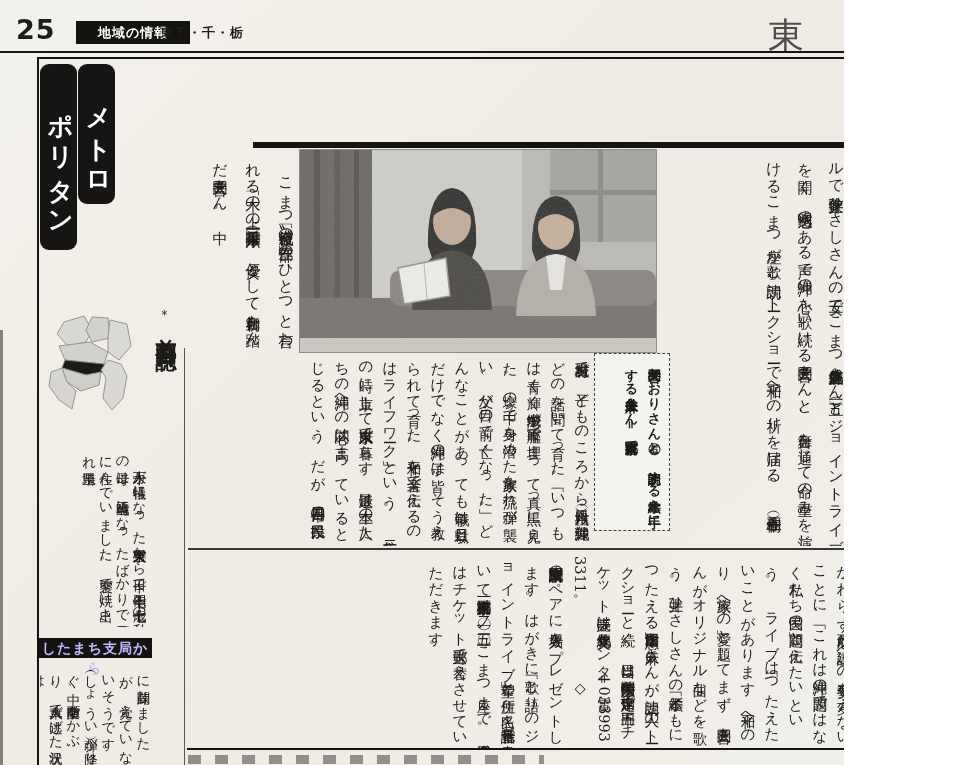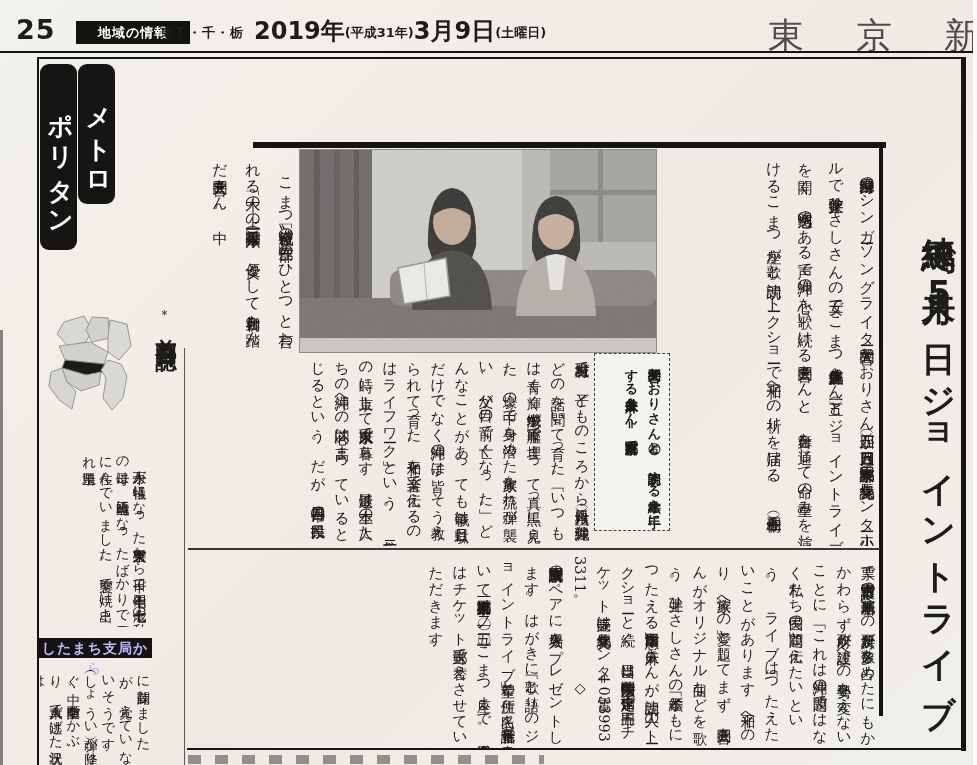--- a/index.html
+++ b/index.html
@@ -1,17 +1,17 @@
 <!DOCTYPE html>
 <html lang="ja"><head>
 <meta charset="utf-8">
 <style>
   html,body{margin:0;padding:0;background:#ffffff;}
   #page{
-    position:relative;width:973px;height:765px;overflow:hidden;
+    position:relative;width:844px;height:765px;overflow:hidden;
     background:linear-gradient(135deg,#f3f1eb 0%,#eeebe4 55%,#f1efe9 100%);
     font-family:"DejaVu Serif","Liberation Serif",serif;
     color:#1d1c1a;
   }
   .abs{position:absolute;}
   .vtext{
     writing-mode:vertical-rl;text-orientation:mixed;
     font-family:"DejaVu Serif","Liberation Serif",serif;
     color:#1d1c1a;overflow:hidden;
   }
@@ -75,23 +75,20 @@
           background:repeating-linear-gradient(90deg,#363432 0 13px,transparent 13px 27px);}
 </style>
 </head>
 <body>
 
 <div id="page">
 
   <div class="abs pgnum gothic">25</div>
   <div class="abs badge gothic">地域の情報</div>
   <div class="abs region gothic">東下・千・栃</div>
-  <div class="abs dateline">
-    <span class="d-big">2019年</span><span class="d-sm">(平成31年)</span><span class="d-big">3月9日</span><span class="d-sm">(土曜日)</span>
-  </div>
   <div class="abs masthead">東京新</div>
   <div class="abs rule hdr-rule"></div>
 
   <div class="abs rule fr-top"></div>
   <div class="abs rule fr-left"></div>
   <div class="abs rule fr-right"></div>
   <div class="abs rule fr-bottom"></div>
   <div class="abs scan-edge"></div>
 
   <div class="abs metro-box box-a vtext upright gothic">メトロ</div>

